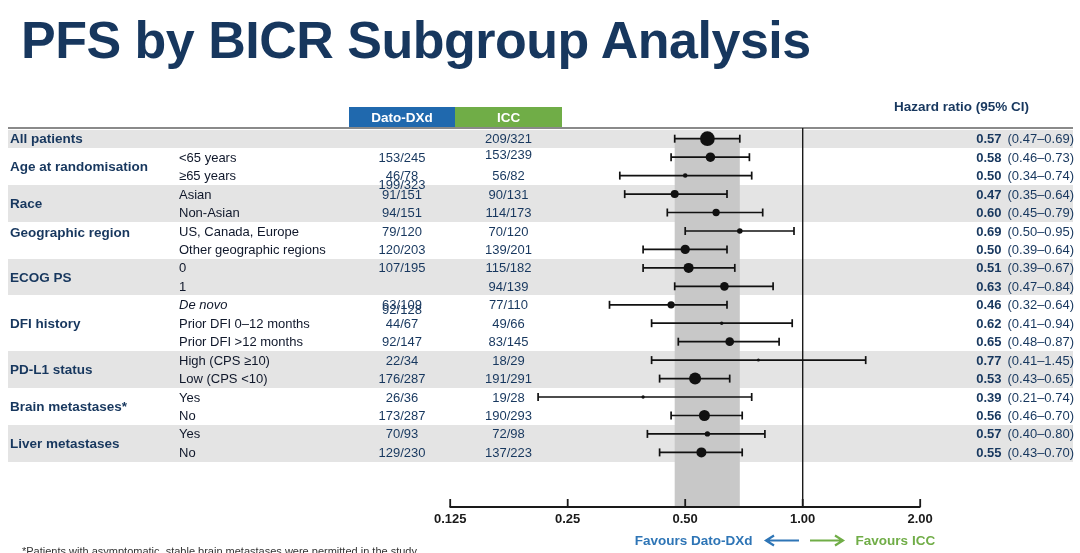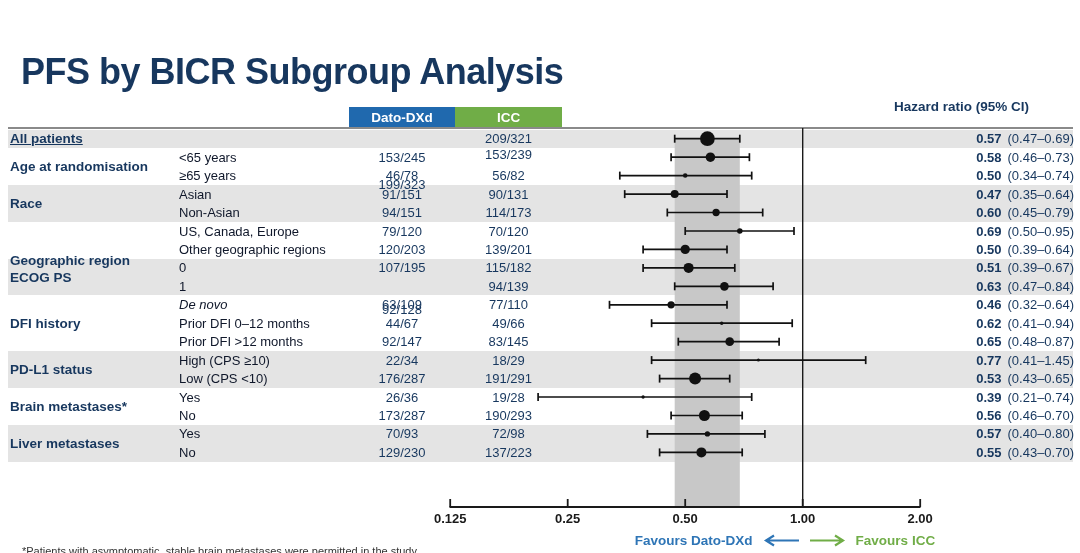--- a/index.html
+++ b/index.html
@@ -4,22 +4,22 @@
 <style>
   html,body{margin:0;padding:0;}
   body{
     width:1080px;height:553px;overflow:hidden;background:#ffffff;
     font-family:"Liberation Sans","DejaVu Sans",sans-serif;
     position:relative;
   }
   #stage{position:absolute;inset:0;width:1080px;height:553px;}
   .abs{position:absolute;}
   .slide-title{
-    left:21px;top:16px;font-size:36px;line-height:48px;font-weight:bold;
-    color:#17375E;letter-spacing:-0.5px;white-space:nowrap;margin-top:32px;
+    left:21px;top:16px;font-size:52px;line-height:48px;font-weight:bold;
+    color:#17375E;letter-spacing:-0.5px;white-space:nowrap;
   }
   .events-header{
     left:352px;top:87px;width:205px;text-align:center;
     font-size:13.5px;font-weight:bold;color:#17375E;
   }
   .arm-box{
     top:107px;height:22px;line-height:22px;text-align:center;
     font-size:13.5px;font-weight:bold;color:#ffffff;
   }
   .arm-dato{left:349px;width:106px;background:#2069AE;}
@@ -196,21 +196,21 @@
       </g>
       <line x1="449.5" y1="507" x2="920.5" y2="507" stroke="#1a1a1a" stroke-width="2"></line>
       <line x1="450.2" y1="499" x2="450.2" y2="507" stroke="#1a1a1a" stroke-width="1.8"></line>
       <line x1="567.7" y1="499" x2="567.7" y2="507" stroke="#1a1a1a" stroke-width="1.8"></line>
       <line x1="685.2" y1="499" x2="685.2" y2="507" stroke="#1a1a1a" stroke-width="1.8"></line>
       <line x1="802.7" y1="499" x2="802.7" y2="507" stroke="#1a1a1a" stroke-width="1.8"></line>
       <line x1="920.2" y1="499" x2="920.2" y2="507" stroke="#1a1a1a" stroke-width="1.8"></line>
     </svg>
 
   <div id="labels">
-      <div class="abs group-label" style="top: 129.5px; height: 18.4px; text-decoration: underline;">All patients</div>
+      <div class="abs group-label" style="top: 129.5px; height: 18.4px;">All patients</div>
       <div class="abs num-cell num-dato" style="top: 129.5px; height: 18.45px; margin-top: 46px;">199/323</div>
       <div class="abs num-cell num-icc" style="top: 129.5px; height: 18.45px;">209/321</div>
       <div class="abs hr-cell" style="top: 129.5px; height: 18.45px;">
         <span class="hr-val">0.57</span>
         <span>(0.47–0.69)</span>
       </div>
       <div class="abs group-label" style="top: 147.9px; height: 36.9px;">Age at randomisation</div>
       <div class="abs sub-label" style="top: 147.9px; height: 18.45px;">&lt;65 years</div>
       <div class="abs num-cell num-dato" style="top: 147.9px; height: 18.45px;">153/245</div>
       <div class="abs num-cell num-icc" style="top: 145px; height: 18.45px;">153/239</div>
@@ -233,21 +233,21 @@
         <span class="hr-val">0.47</span>
         <span>(0.35–0.64)</span>
       </div>
       <div class="abs sub-label" style="top: 203.3px; height: 18.45px;">Non-Asian</div>
       <div class="abs num-cell num-dato" style="top: 203.3px; height: 18.45px;">94/151</div>
       <div class="abs num-cell num-icc" style="top: 203.3px; height: 18.45px;">114/173</div>
       <div class="abs hr-cell" style="top: 203.3px; height: 18.45px;">
         <span class="hr-val">0.60</span>
         <span>(0.45–0.79)</span>
       </div>
-      <div class="abs group-label" style="top: 221.8px; height: 21px; margin-top: 28px;">Geographic region</div>
+      <div class="abs group-label" style="top: 221.8px; height: 21px;">Geographic region</div>
       <div class="abs sub-label" style="top: 221.8px; height: 18.45px;">US, Canada, Europe</div>
       <div class="abs num-cell num-dato" style="top: 221.8px; height: 18.45px;">79/120</div>
       <div class="abs num-cell num-icc" style="top: 221.8px; height: 18.45px;">70/120</div>
       <div class="abs hr-cell" style="top: 221.8px; height: 18.45px;">
         <span class="hr-val">0.69</span>
         <span>(0.50–0.95)</span>
       </div>
       <div class="abs sub-label" style="top: 240.2px; height: 18.45px;">Other geographic regions</div>
       <div class="abs num-cell num-dato" style="top: 240.2px; height: 18.45px;">120/203</div>
       <div class="abs num-cell num-icc" style="top: 240.2px; height: 18.45px;">139/201</div>

